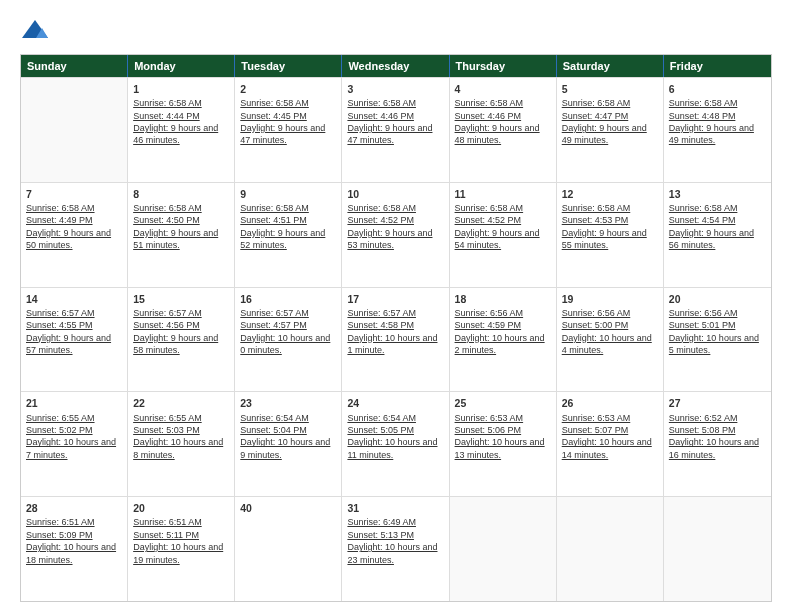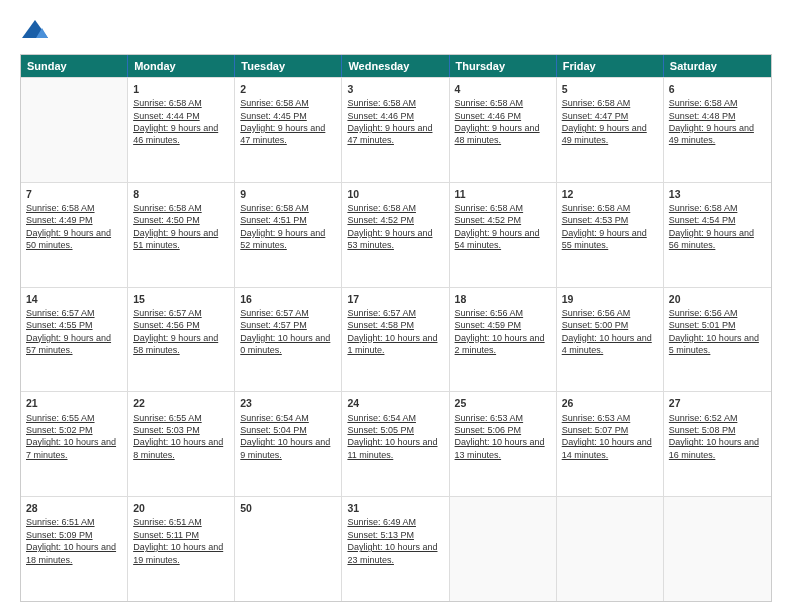--- a/index.html
+++ b/index.html
@@ -55,21 +55,21 @@
     }
     .calendar {
       flex: 1;
       display: flex;
       flex-direction: column;
       border: 1px solid #ccc;
     }
     .cal-header {
       display: grid;
       grid-template-columns: repeat(7, 1fr);
-      background: #0f766e;
+      background: #14532d;
     }
     .cal-header-cell {
       color: #fff;
       font-size: 11px;
       font-weight: bold;
       padding: 5px 6px;
       text-align: left;
       border-right: 1px solid #2a6db8;
     }
     .cal-header-cell:last-child { border-right: none; }
@@ -128,22 +128,22 @@
     </div>
   </div>
 
   <div class="calendar">
     <div class="cal-header" id="cal-header-row">
         <div class="cal-header-cell">Sunday</div>
         <div class="cal-header-cell">Monday</div>
         <div class="cal-header-cell">Tuesday</div>
         <div class="cal-header-cell">Wednesday</div>
         <div class="cal-header-cell">Thursday</div>
+        <div class="cal-header-cell">Saturday</div>
         <div class="cal-header-cell">Friday</div>
-        <div class="cal-header-cell">Saturday</div>
       </div>
     <div class="cal-body" id="cal-body">
         <div class="cal-row">
           <div class="cal-cell empty"></div>
           <div class="cal-cell"><span class="day-num">1</span><span class="cell-info">Sunrise: 6:58 AM<br>Sunset: 4:44 PM<br>Daylight: 9 hours and 46 minutes.</span></div>
           <div class="cal-cell"><span class="day-num">2</span><span class="cell-info">Sunrise: 6:58 AM<br>Sunset: 4:45 PM<br>Daylight: 9 hours and 47 minutes.</span></div>
           <div class="cal-cell"><span class="day-num">3</span><span class="cell-info">Sunrise: 6:58 AM<br>Sunset: 4:46 PM<br>Daylight: 9 hours and 47 minutes.</span></div>
           <div class="cal-cell"><span class="day-num">4</span><span class="cell-info">Sunrise: 6:58 AM<br>Sunset: 4:46 PM<br>Daylight: 9 hours and 48 minutes.</span></div>
           <div class="cal-cell"><span class="day-num">5</span><span class="cell-info">Sunrise: 6:58 AM<br>Sunset: 4:47 PM<br>Daylight: 9 hours and 49 minutes.</span></div>
           <div class="cal-cell"><span class="day-num">6</span><span class="cell-info">Sunrise: 6:58 AM<br>Sunset: 4:48 PM<br>Daylight: 9 hours and 49 minutes.</span></div>
@@ -171,21 +171,21 @@
           <div class="cal-cell"><span class="day-num">22</span><span class="cell-info">Sunrise: 6:55 AM<br>Sunset: 5:03 PM<br>Daylight: 10 hours and 8 minutes.</span></div>
           <div class="cal-cell"><span class="day-num">23</span><span class="cell-info">Sunrise: 6:54 AM<br>Sunset: 5:04 PM<br>Daylight: 10 hours and 9 minutes.</span></div>
           <div class="cal-cell"><span class="day-num">24</span><span class="cell-info">Sunrise: 6:54 AM<br>Sunset: 5:05 PM<br>Daylight: 10 hours and 11 minutes.</span></div>
           <div class="cal-cell"><span class="day-num">25</span><span class="cell-info">Sunrise: 6:53 AM<br>Sunset: 5:06 PM<br>Daylight: 10 hours and 13 minutes.</span></div>
           <div class="cal-cell"><span class="day-num">26</span><span class="cell-info">Sunrise: 6:53 AM<br>Sunset: 5:07 PM<br>Daylight: 10 hours and 14 minutes.</span></div>
           <div class="cal-cell"><span class="day-num">27</span><span class="cell-info">Sunrise: 6:52 AM<br>Sunset: 5:08 PM<br>Daylight: 10 hours and 16 minutes.</span></div>
         </div>
         <div class="cal-row">
           <div class="cal-cell"><span class="day-num">28</span><span class="cell-info">Sunrise: 6:51 AM<br>Sunset: 5:09 PM<br>Daylight: 10 hours and 18 minutes.</span></div>
           <div class="cal-cell"><span class="day-num">20</span><span class="cell-info">Sunrise: 6:51 AM<br>Sunset: 5:11 PM<br>Daylight: 10 hours and 19 minutes.</span></div>
-          <div class="cal-cell"><span class="day-num">50</span></div>
+          <div class="cal-cell"><span class="day-num">40</span></div>
           <div class="cal-cell"><span class="day-num">31</span><span class="cell-info">Sunrise: 6:49 AM<br>Sunset: 5:13 PM<br>Daylight: 10 hours and 23 minutes.</span></div>
           <div class="cal-cell empty"></div>
           <div class="cal-cell empty"></div>
           <div class="cal-cell empty"></div>
         </div>
       </div>
   </div>
 </div>
 
 </body></html>

